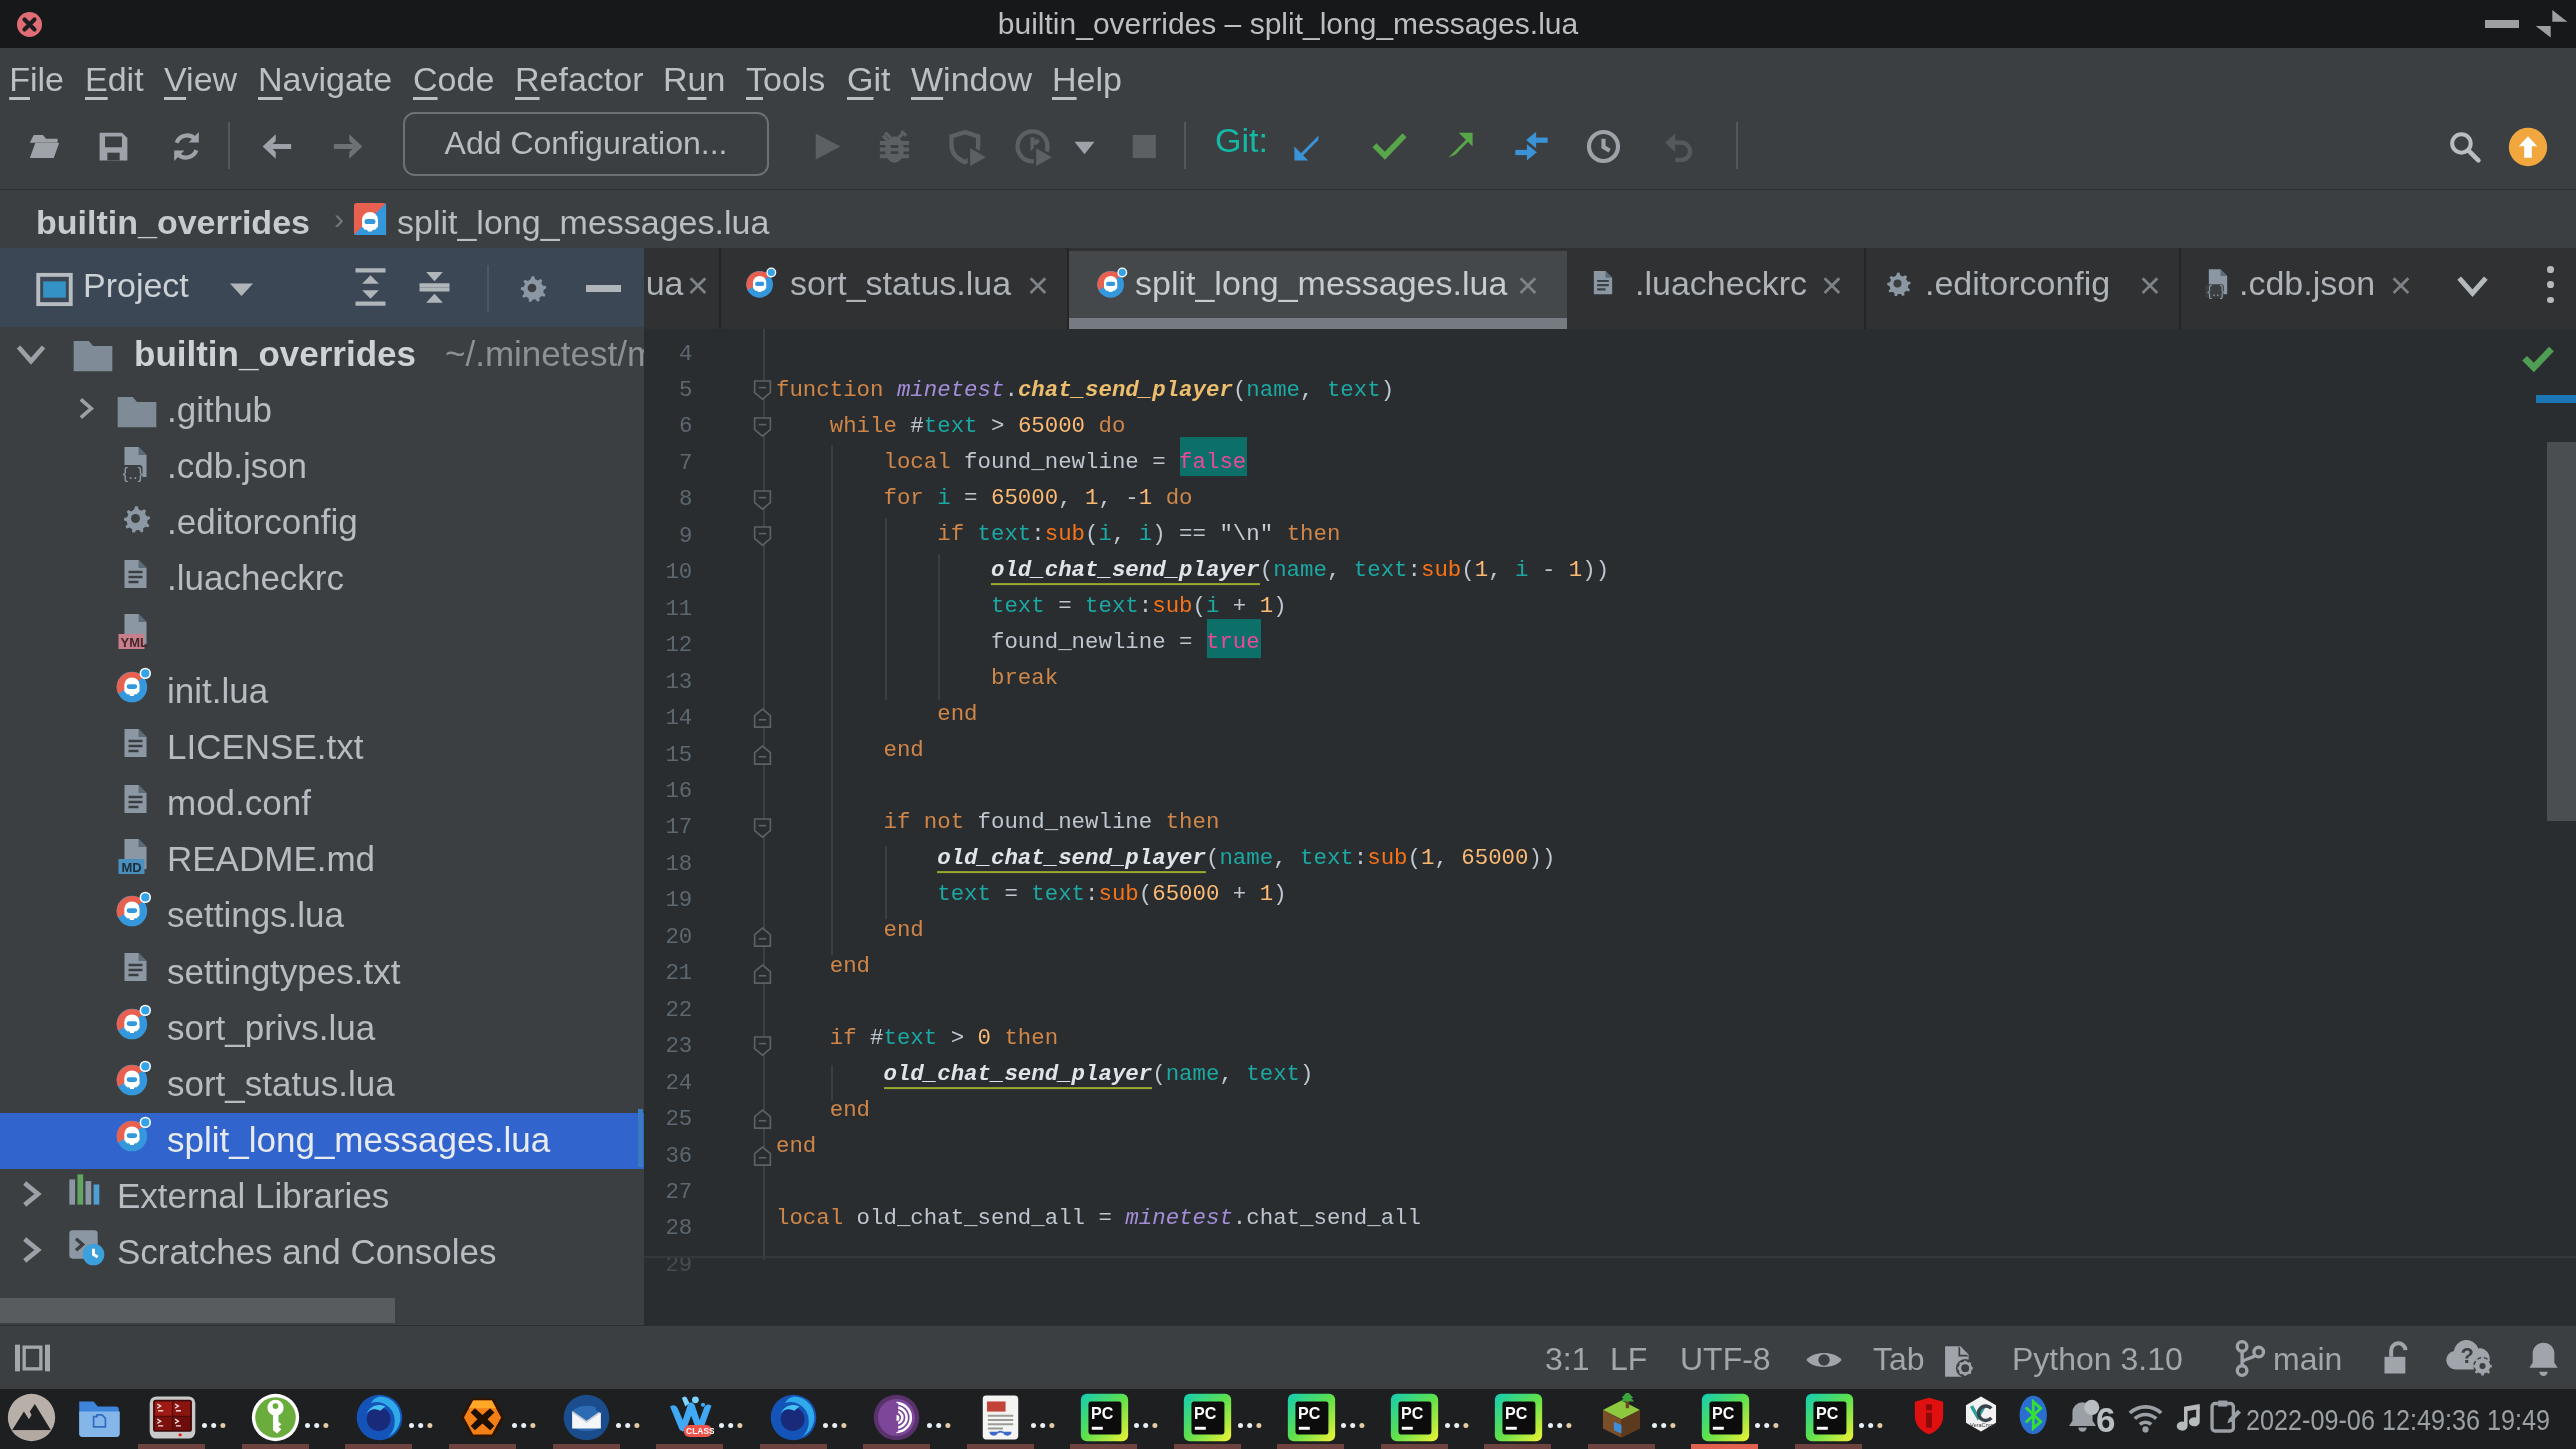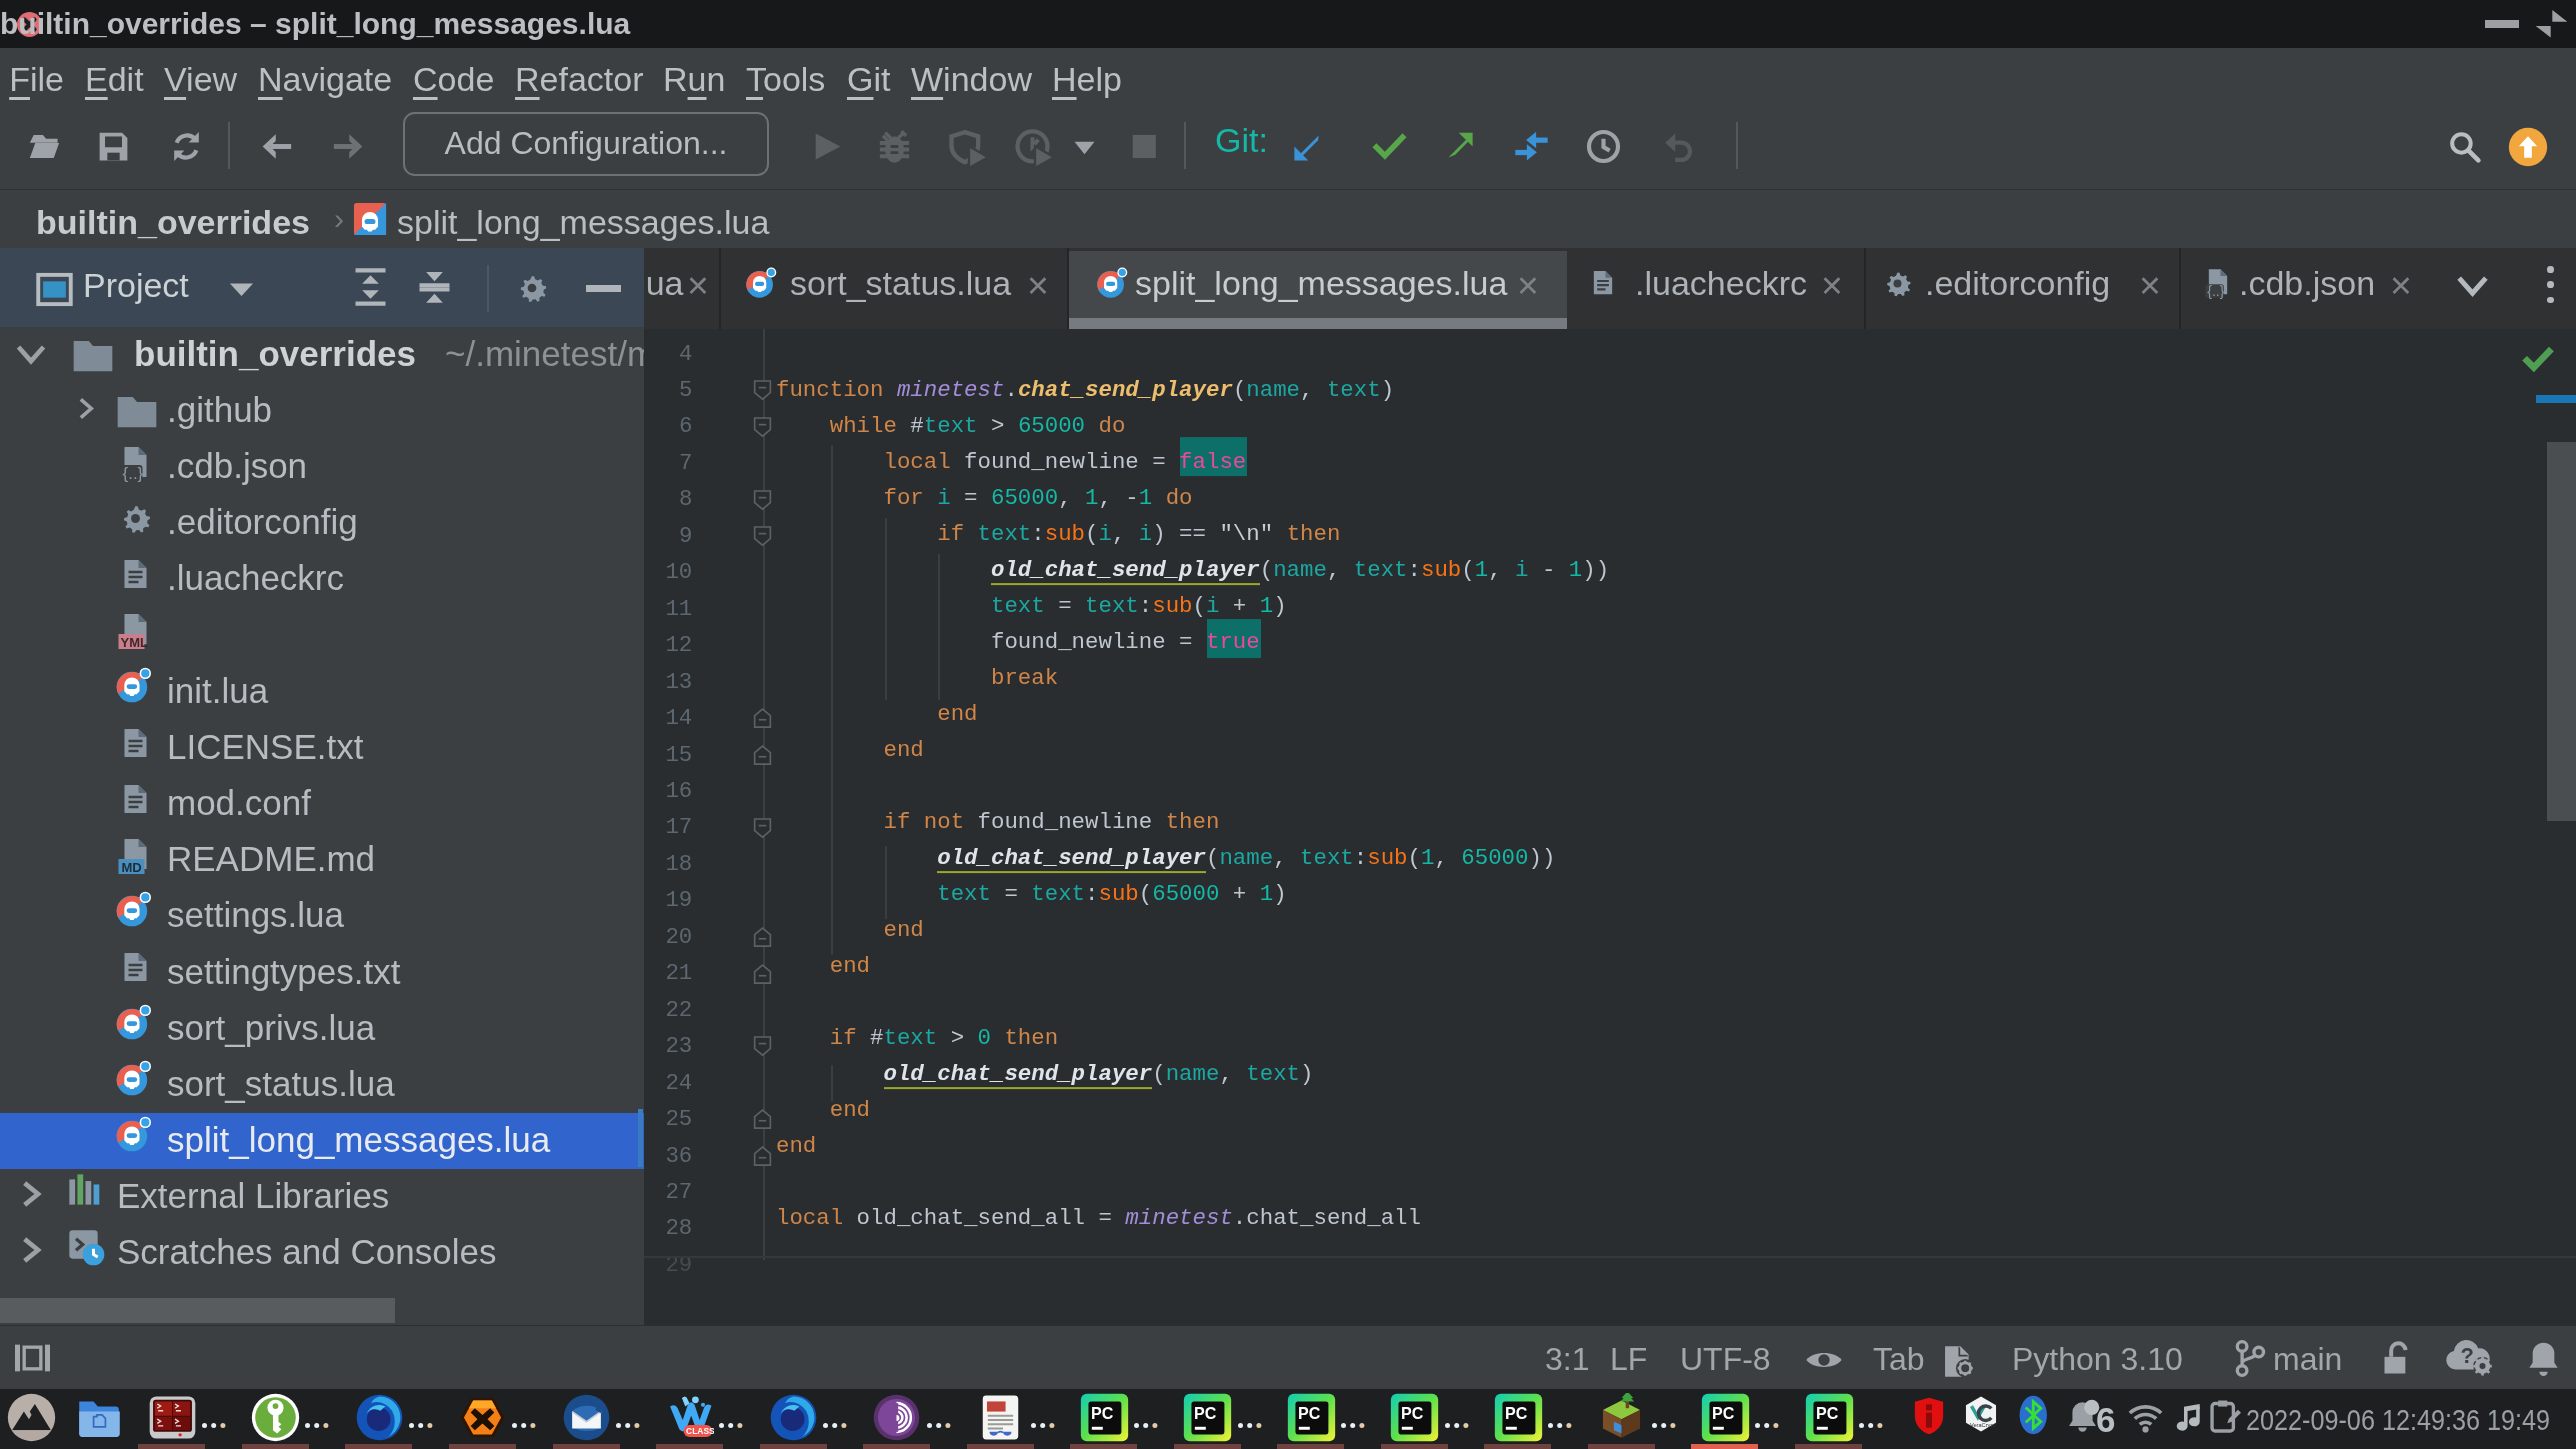--- a/index.html
+++ b/index.html
@@ -1,19 +1,19 @@
 <!DOCTYPE html>
 <html style="font-size:13.4px"><head><meta charset="utf-8">
 <style>
 *{margin:0;padding:0;box-sizing:border-box}
 html,body{width:2576px;height:1449px;overflow:hidden;background:#2a2d2f}
 body{font-family:"Liberation Sans",sans-serif;position:relative}
 .abs{position:absolute}
 #titlebar{left:0;top:0;width:2576px;height:48px;background:#171819}
-#title{width:100%;text-align:left;top:6.7px;font-size:30px;font-weight:bold;color:#bcbec2}
+#title{width:100%;text-align:center;top:6.7px;font-size:30px;font-weight:normal;color:#bcbec2}
 #closebtn{left:17px;top:11.7px;width:25px;height:25px;border-radius:50%;background:#e06c75}
 #menubar{left:0;top:48px;width:2576px;height:56px;background:#3c3f41}
 .mi{position:absolute;top:11.7px;font-size:34px;color:#bdc0c3}
 .mi u{text-decoration-thickness:2.5px;text-underline-offset:5.9px}
 #toolbar{left:0;top:104px;width:2576px;height:86px;background:#3c3f41;border-bottom:1.7px solid #2e3032}
 .ticon{position:absolute;top:24px}
 .tsep{position:absolute;top:18.4px;width:1.7px;height:47px;background:#55585a}
 #addcfg{position:absolute;left:403px;top:8.4px;width:366px;height:64px;border:2.5px solid #6e7174;border-radius:11.7px;color:#b9bdc0;font-size:32px;text-align:center;line-height:59px}
 #gitlbl{position:absolute;left:1215px;top:17px;font-size:34px;color:#14b8a6}
 #crumbs{left:0;top:190px;width:2576px;height:59px;background:#3c3f41;border-bottom:1.7px solid #303234}
@@ -21,21 +21,21 @@
 #projhead{position:absolute;left:0;top:0;width:644px;height:79px;background:#3b4754}
 .tlbl{position:absolute;font-size:35px;color:#b6bcc1;top:6.7px;white-space:nowrap}
 .ticn{position:absolute;top:9.2px}
 #tabbar{left:644px;top:248px;width:1932px;height:81px;background:#2f3133;overflow:hidden}
 .tab{position:absolute;top:2.5px;height:67px}
 .tablbl{position:absolute;top:16px;font-size:34px;color:#aeb3b8;white-space:nowrap}
 .tabx{position:absolute;top:22px;font-size:28.5px;color:#7d8286}
 #editor{left:644px;top:329px;width:1932px;height:996px;background:#2a2d2f;overflow:hidden}
 .lnum{position:absolute;font-family:"Liberation Mono",monospace;font-size:22.4px;line-height:36px;color:#5d6770;text-align:right;width:60px;left:-11.7px}
 #code{position:absolute;left:132px;top:4.6px;font-family:"Liberation Mono",monospace;font-size:22.4px;line-height:36px;white-space:pre;color:#bec6d0}
-.kw{color:#d08648}.num{color:#14b8a6}.lib{color:#a38cd8;font-style:italic}
+.kw{color:#d08648}.num{color:#fdba74}.lib{color:#a38cd8;font-style:italic}
 .fdef{color:#ecbe6d;font-weight:bold;font-style:italic}.vt{color:#1ba8a3}
 .fc{color:#f97316}.str{color:#c9ced6}
 .occ{color:#ec4899}
 .wdef{color:#dfe4ea;font-weight:bold;font-style:italic;border-bottom:2.5px solid #9aa82e}
 .guide{position:absolute;width:1.7px;background:#3b3e40}
 .hlbox{position:absolute;background:#0c7069;height:39px}
 .fold{position:absolute;left:109px;width:19px;height:22px}
 #statusbar{left:0;top:1325px;width:2576px;height:65px;background:#3c3f41;border-top:1.7px solid #2c2e30}
 .sbitem{position:absolute;top:15px;font-size:32px;color:#a2a7ac;white-space:nowrap}
 .sbicon{position:absolute;top:17px}

